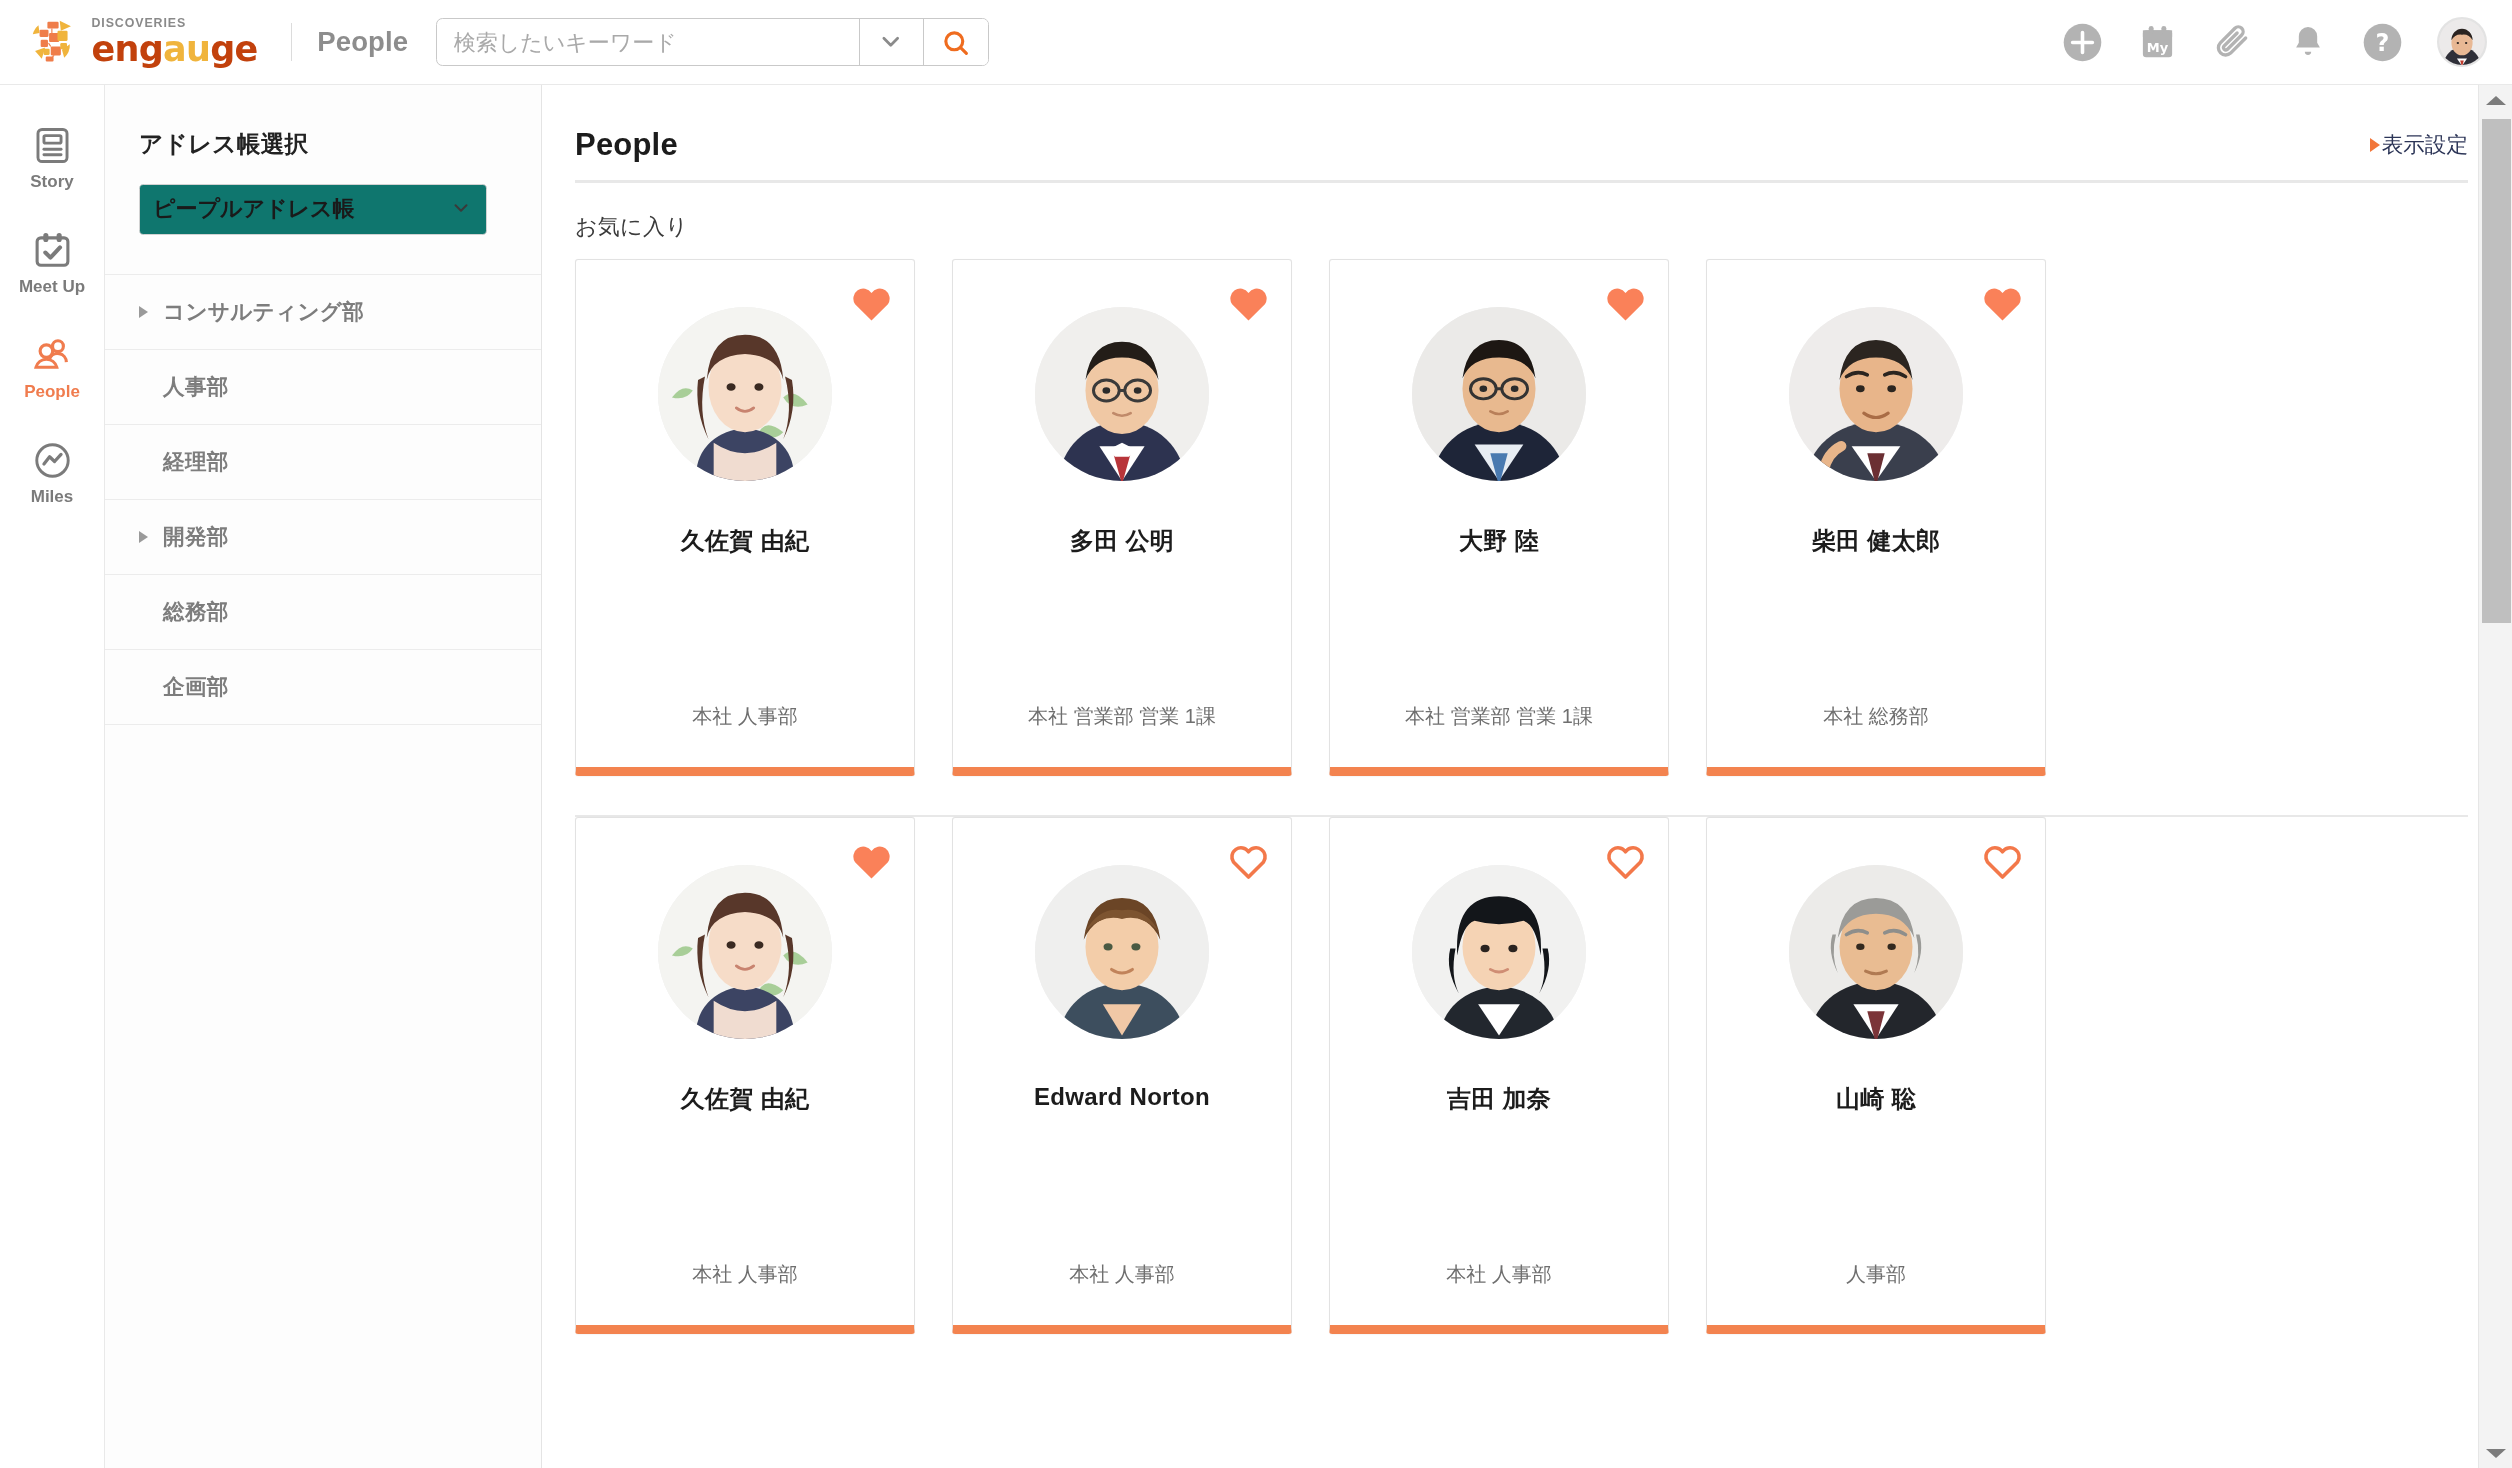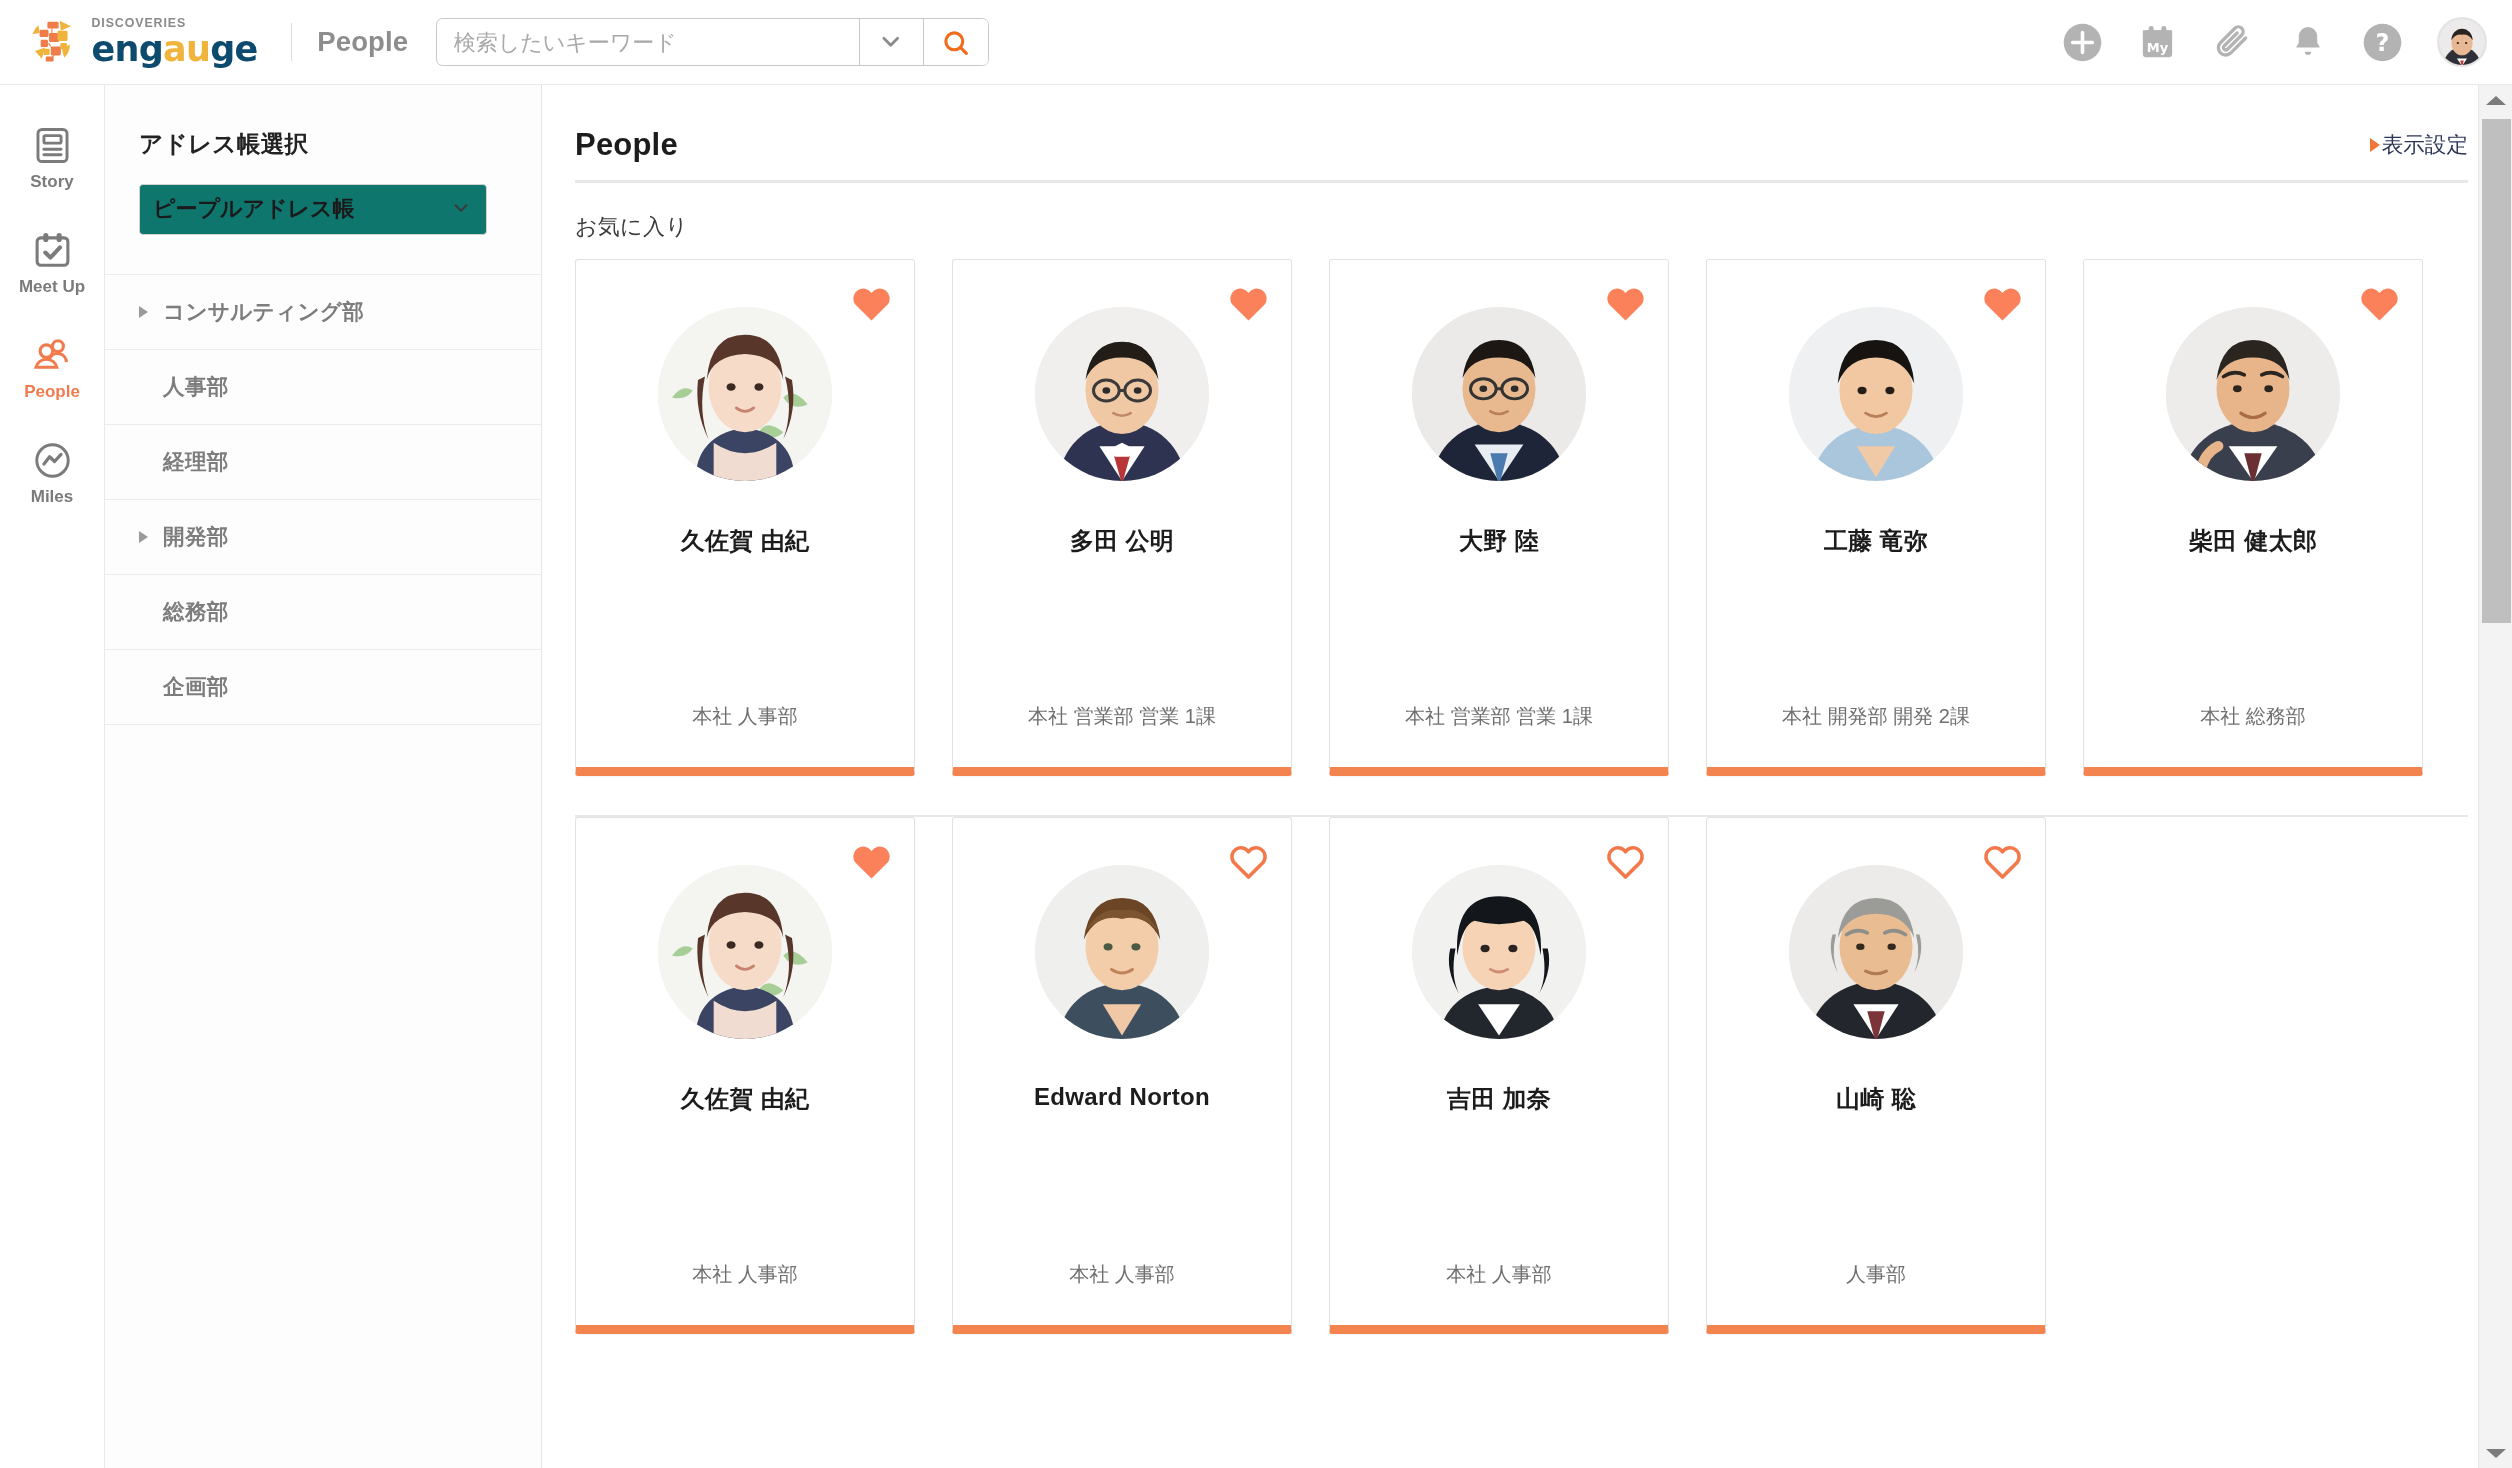--- a/index.html
+++ b/index.html
@@ -25,21 +25,21 @@
   .logo-text { margin-left: 10.5px; display: flex; flex-direction: column; justify-content: center; }
   .logo-sub {
     font-size: 12.4px; letter-spacing: 0.9px; color: #8a8a8a;
     font-weight: 700; line-height: 1; margin-bottom: 2px;
   }
   .logo-word { line-height: 1; font-size: 0; }
   .logo-word span {
     font-size: 35px; font-weight: 700; letter-spacing: -0.7px;
     font-family: "DejaVu Sans", sans-serif;
   }
-  .lw-o { color: #0c4a6e; text-align: center; }
+  .lw-o { color: #c2410c; text-align: center; }
   .lw-y { color: #f0b43c; }
 
   .topbar-divider {
     width: 0.7px; height: 38px; background: #dcdcdc; margin: 0 26px 0 33px;
   }
   .app-name {
     font-size: 27.5px; color: #8d8d8d; font-weight: 700; letter-spacing: 0.1px;
   }
 
   
@@ -493,41 +493,20 @@
           </g>
           <ellipse cx="41" cy="47" rx="2.2" ry="1.9" fill="#2b2b2b"></ellipse>
           <ellipse cx="59" cy="47" rx="2.2" ry="1.9" fill="#2b2b2b"></ellipse>
           <path d="M45 60 q5 3 10 0" stroke="#b87f59" stroke-width="1.5" fill="none" stroke-linecap="round"></path>
         </svg>
       </div>
       <div class="pcard-name">大野 陸</div>
       <div class="pcard-dept">本社 営業部 営業 1課</div>
     </div>
 
-    <div class="pcard">
-      <div class="fav-btn">
-        <svg width="41" height="38" viewBox="0 0 24 22">
-            <path d="M12 21.3 2.4 11.7A5.8 5.8 0 0 1 12 5.1a5.8 5.8 0 0 1 9.6 6.6z" fill="#fa8159"></path>
-          </svg>
-      </div>
-      <div class="pcard-avatar">
-        <svg viewBox="0 0 100 100" width="174" height="174">
-          <rect width="100" height="100" fill="#eef0f1"></rect>
-          <ellipse cx="50" cy="100" rx="36" ry="32" fill="#a9c6dc"></ellipse>
-          <path d="M50 98 l-11 -18 h22 z" fill="#f0c9a6"></path>
-          <ellipse cx="50" cy="48" rx="21" ry="25" fill="#f1c8a2"></ellipse>
-          <path d="M28 44 q2 -25 22 -25 q20 0 22 25 q-6 -15 -22 -15 q-16 0 -22 15z" fill="#171310"></path>
-          <ellipse cx="42" cy="48" rx="2.6" ry="2.1" fill="#241d18"></ellipse>
-          <ellipse cx="58" cy="48" rx="2.6" ry="2.1" fill="#241d18"></ellipse>
-          <path d="M44 61 q6 4 12 0" stroke="#b77f58" stroke-width="1.6" fill="none" stroke-linecap="round"></path>
-        </svg>
-      </div>
-      <div class="pcard-name">工藤 竜弥</div>
-      <div class="pcard-dept">本社 開発部 開発 2課</div>
-    </div>
 
     <div class="pcard">
       <div class="fav-btn">
         <svg width="41" height="38" viewBox="0 0 24 22">
             <path d="M12 21.3 2.4 11.7A5.8 5.8 0 0 1 12 5.1a5.8 5.8 0 0 1 9.6 6.6z" fill="#fa8159"></path>
           </svg>
       </div>
       <div class="pcard-avatar">
         <svg viewBox="0 0 100 100" width="174" height="174">
           <rect width="100" height="100" fill="#eeeceb"></rect>

